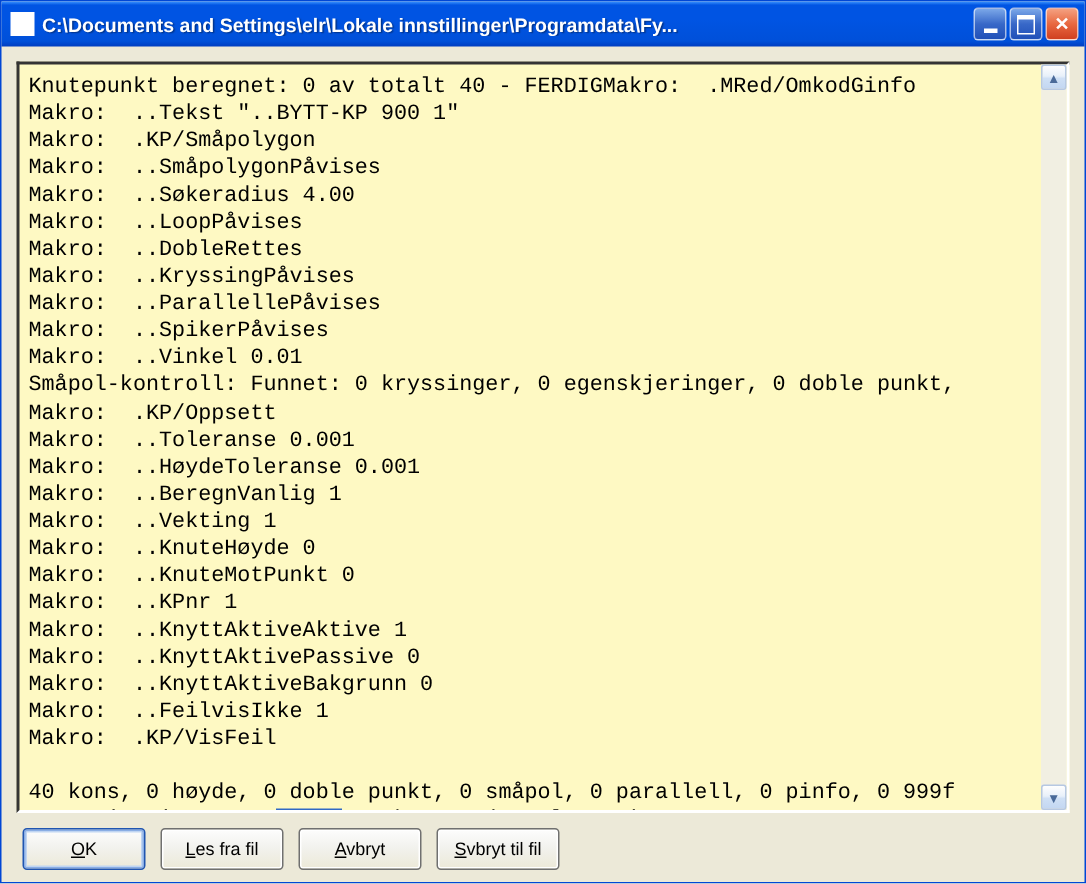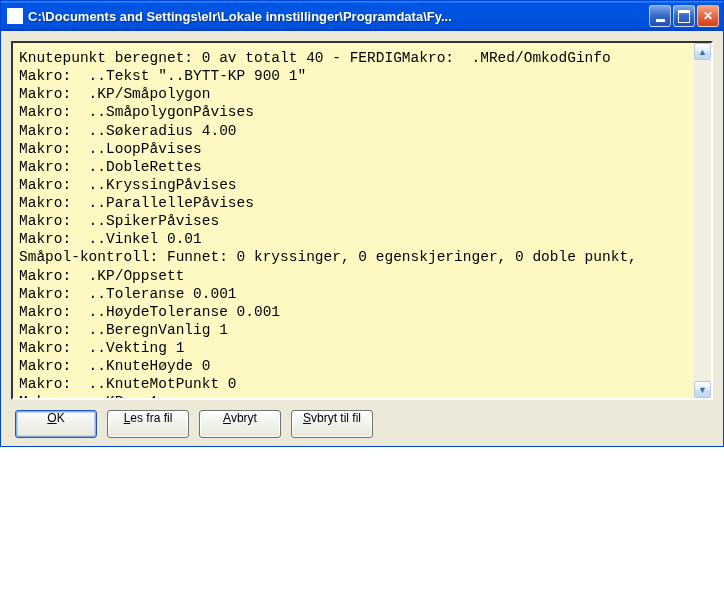--- a/index.html
+++ b/index.html
@@ -6,21 +6,21 @@
   body {
     margin: 0;
     font-family: Tahoma, sans-serif;
     background: #fff;
     width: 724px;
     height: 589px;
     overflow: hidden;
   }
   .window {
     width: 724px;
-    height: 447px;
+    height: 589px;
     border: 1px solid #0046d5;
     display: flex;
     flex-direction: column;
     background: #ece9d8;
   }
   .titlebar {
     height: 30px;
     background: linear-gradient(to bottom, #3a93ff 0%, #0054e3 8%, #0054e3 40%, #0050d9 88%, #003dc0 100%);
     display: flex;
     align-items: center;
@@ -138,20 +138,21 @@
   }
   .dlg-btn {
     min-width: 82px;
     height: 28px;
     background: linear-gradient(to bottom, #fdfdfd, #f2f2ee 45%, #ece9d8);
     border: 1px solid #707070;
     border-radius: 3px;
     font-family: Tahoma, sans-serif;
     font-size: 12px;
     display: flex;
+    align-items: center;
     justify-content: center;
     box-shadow: 0 0 0 1px #fff inset;
     padding: 0 10px;
   }
   .dlg-btn.default {
     border: 1px solid #2055b0;
     box-shadow: 0 0 0 1px #89ade4 inset, 0 0 0 2px #c0d5f2 inset;
   }
   .dlg-btn u { text-decoration: underline; }
 </style>

